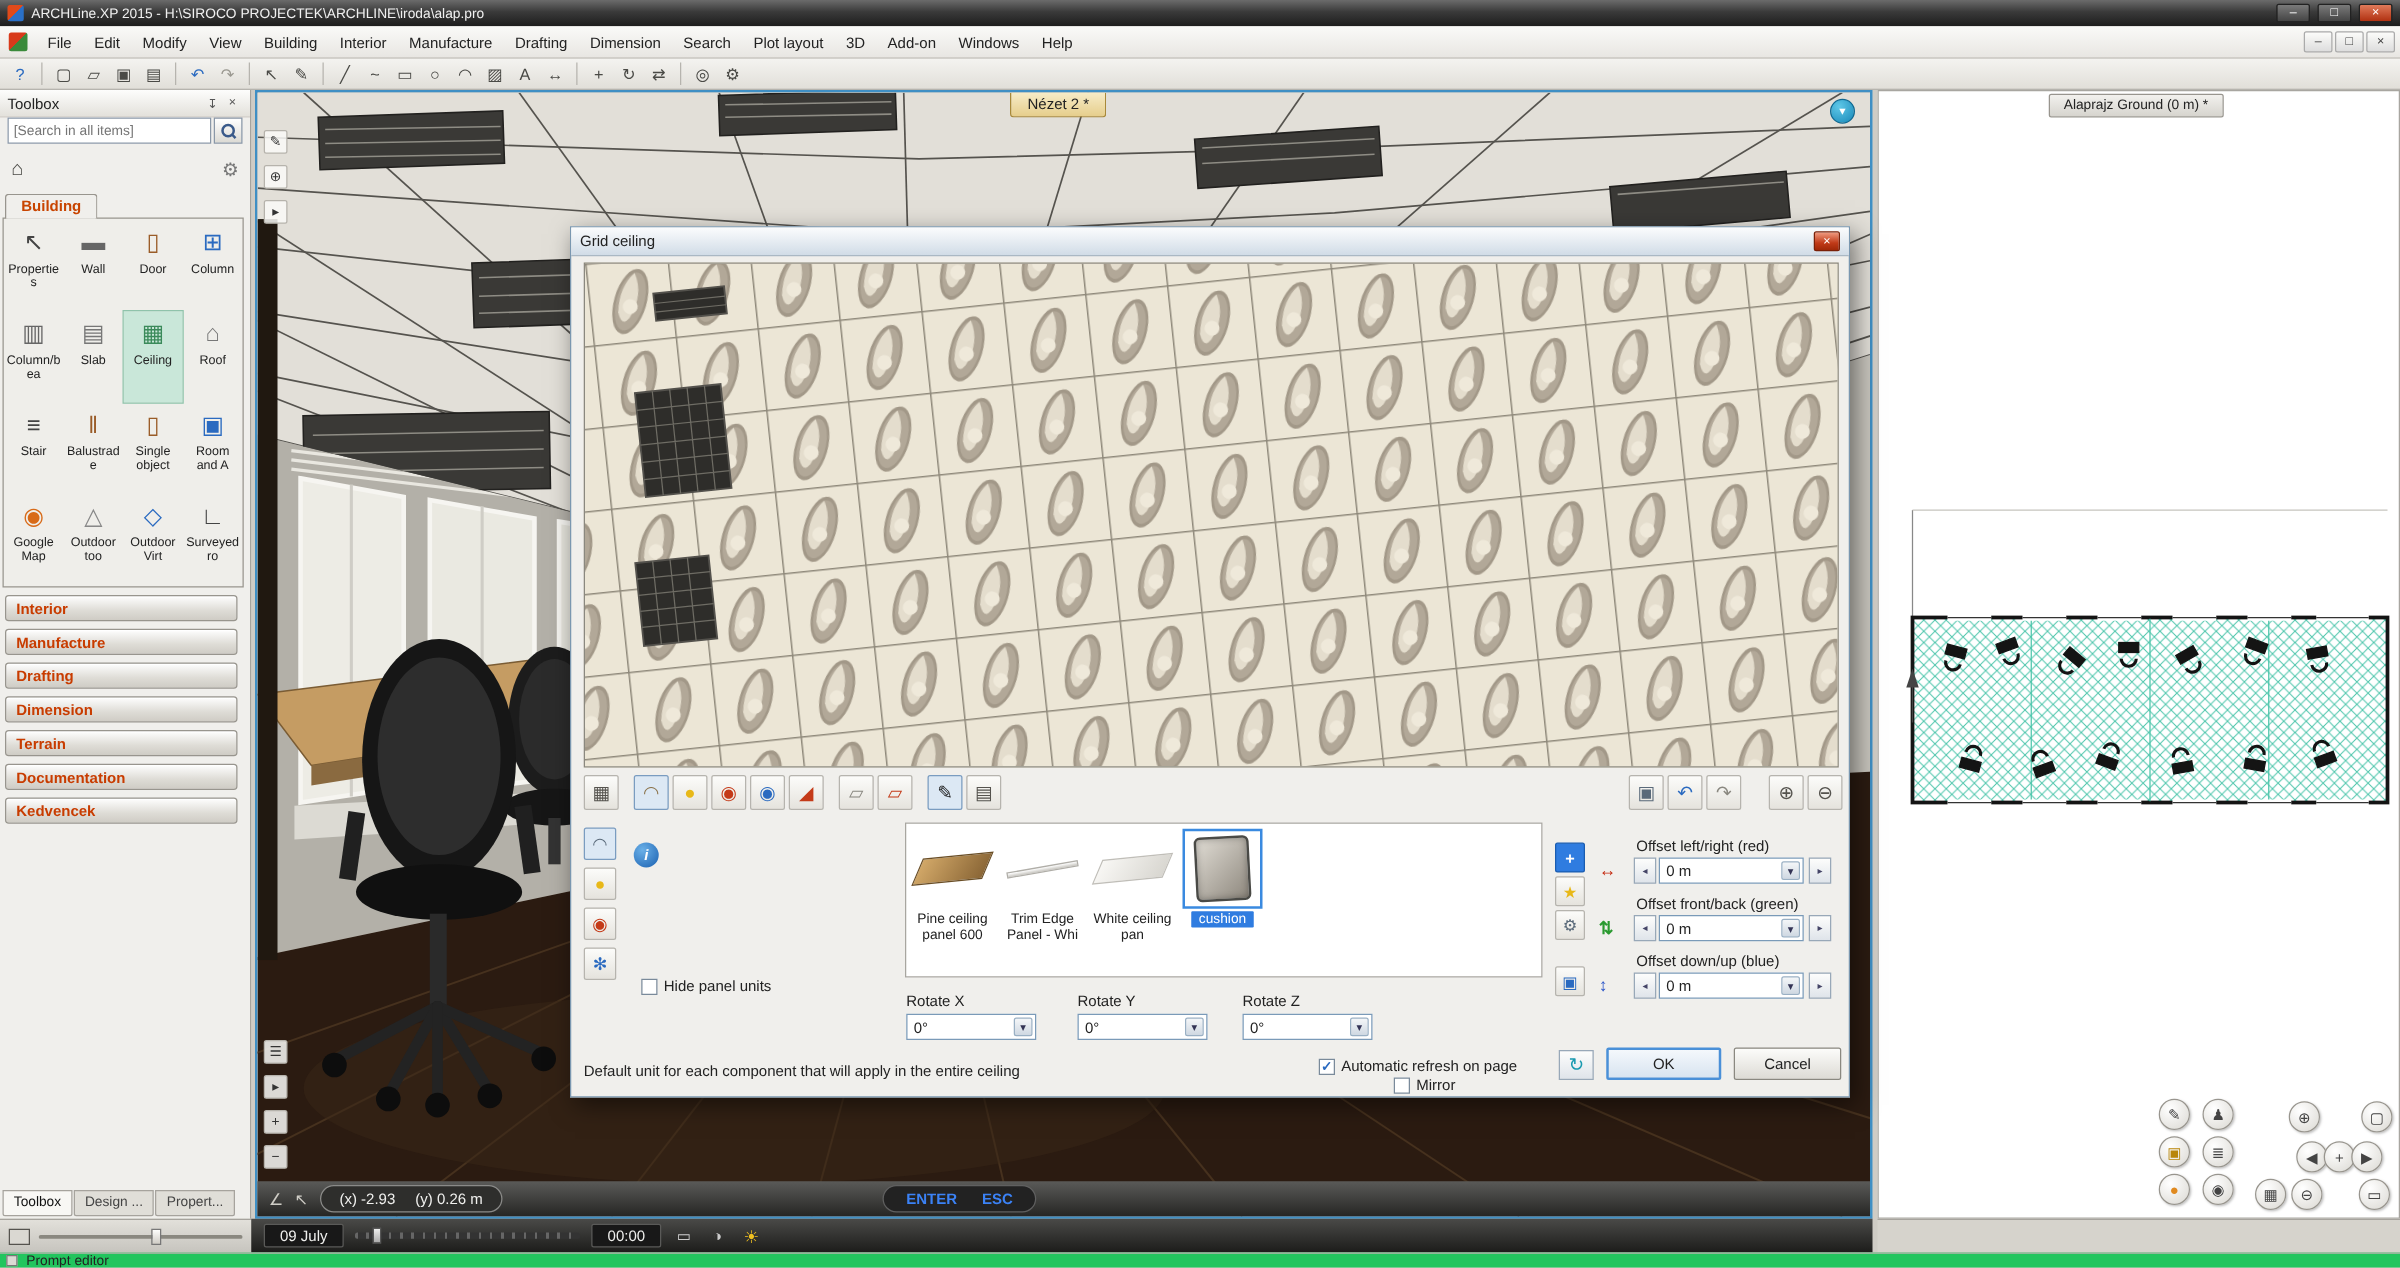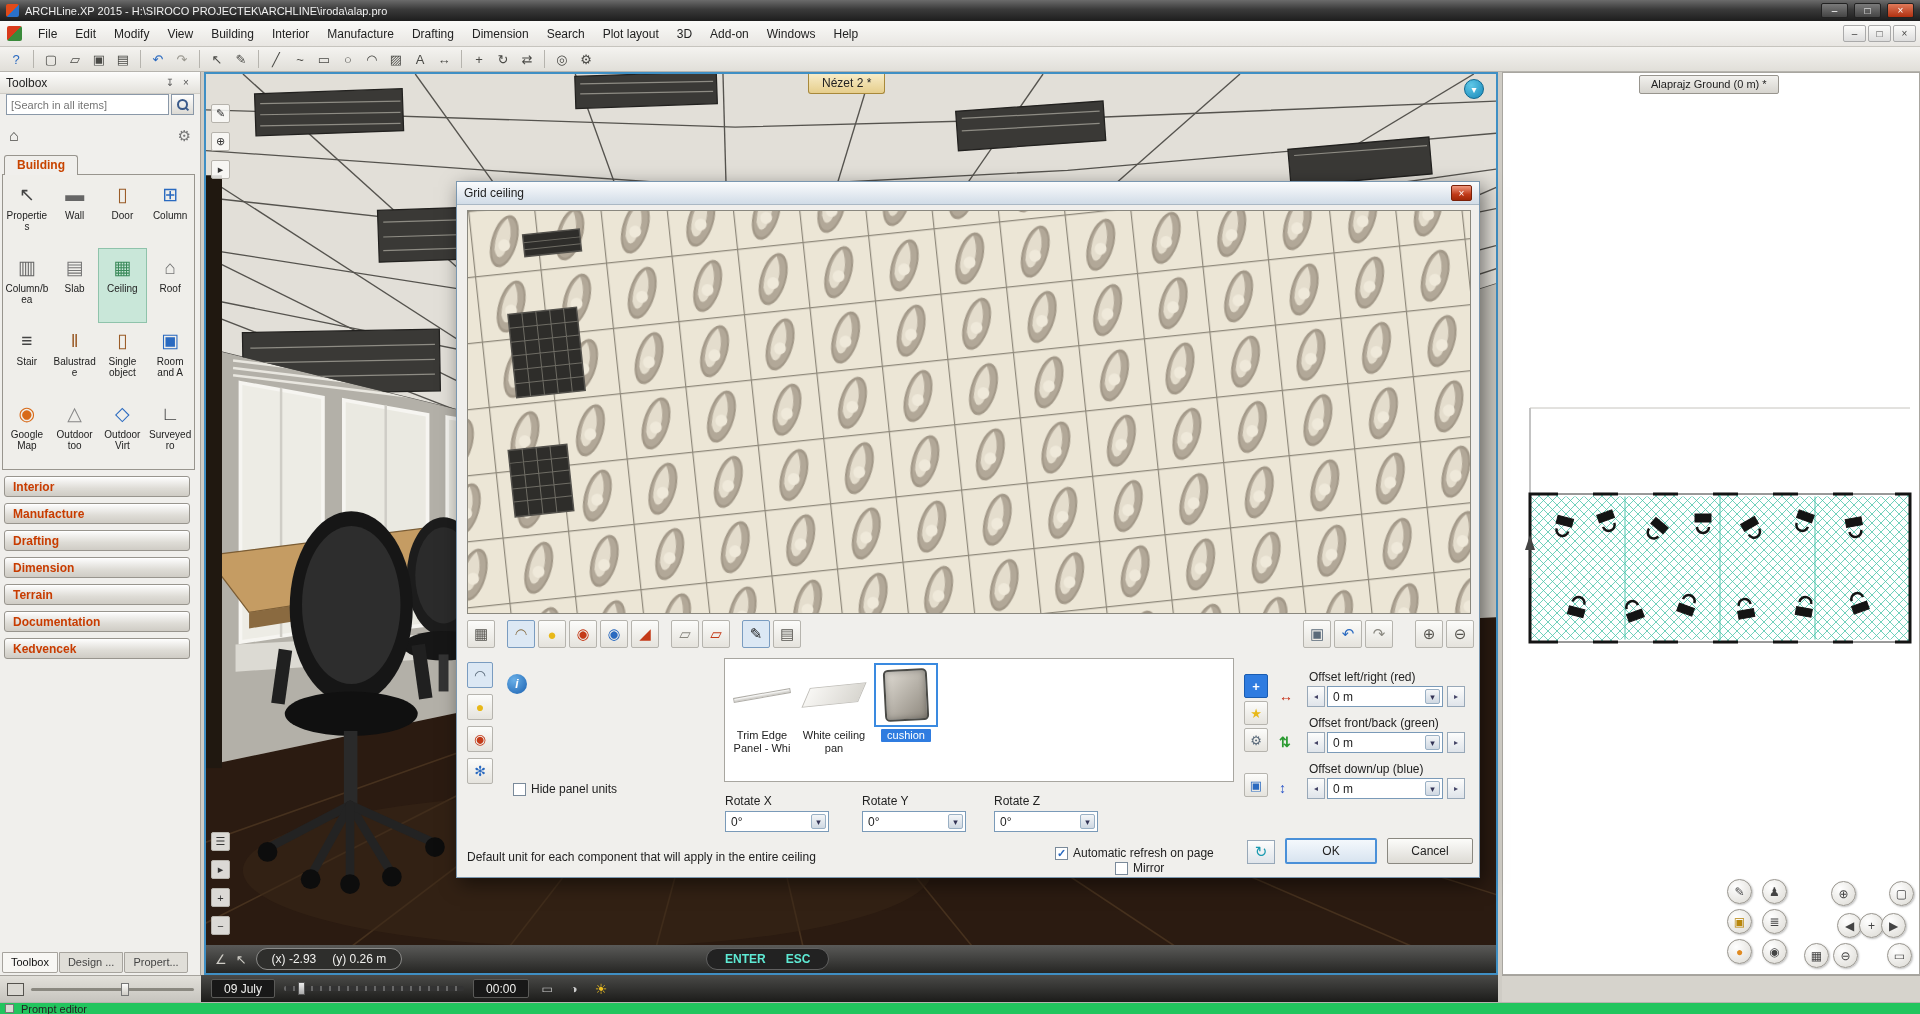--- a/index.html
+++ b/index.html
@@ -95,21 +95,21 @@
   .vsbtn { width:19px; height:19px; background:rgba(250,250,248,.85); border:1px solid #b6b3ac;
     border-radius:2px; display:flex; align-items:center; justify-content:center; font-size:11px; color:#333; }
   .vstatus { left:0; right:0; bottom:0; height:28px;
     background:linear-gradient(#5a5a58,#262624); display:flex; align-items:center; gap:9px;
     padding:0 9px; color:#ddd; }
   .vstico { font-size:13px; color:#cfcdc6; }
   .vscoords { display:flex; gap:16px; border:1px solid #8a8a88; border-radius:12px;
     background:#2e2e2c; padding:3px 15px; font-size:12px; color:#f0f0ee; }
   .venter { position:absolute; left:500px; top:3px; display:flex; gap:20px;
     background:#222; border:1px solid #606060; border-radius:12px; padding:3px 18px;
-    font-size:12px; font-weight:bold; color:#5eead4; }
+    font-size:12px; font-weight:bold; color:#3b82f6; }
 
   
   #planpanel { position:absolute; left:1502px; top:72px; width:418px; height:903px;
     background:#fff; border:1px solid #a8a6a0; }
   .planSvg { left:0; top:0; width:416px; height:899px; display:block; }
   .ptab { left:136px; top:2px; padding:2px 11px 3px;
     background:linear-gradient(#f2f1ee,#d6d4ce); border:1px solid #98958e;
     font-size:11px; border-radius:2px; }
   .nbtn { position:absolute; width:25px; height:25px; border-radius:50%;
     background:radial-gradient(circle at 35% 30%,#ffffff,#dbd9d3); border:1px solid #98958e;
@@ -730,20 +730,26 @@
   <div class="abs dinfo-ic">i</div>
 
   <label class="cb abs" style="left:56px;top:600px;">
     <span class="box"></span>
     <span>Hide panel units</span>
   </label>
 
   <div class="abs ditems">
     <div class="ditem">
       <span class="thumb">
+          <span class="th-pine"></span>
+        </span>
+      <span class="lbl">Pine ceiling panel 600</span>
+    </div>
+    <div class="ditem">
+      <span class="thumb">
           <span class="th-trim"></span>
         </span>
       <span class="lbl">Trim Edge Panel - Whi</span>
     </div>
     <div class="ditem">
       <span class="thumb">
           <span class="th-white"></span>
         </span>
       <span class="lbl">White ceiling pan</span>
     </div>

